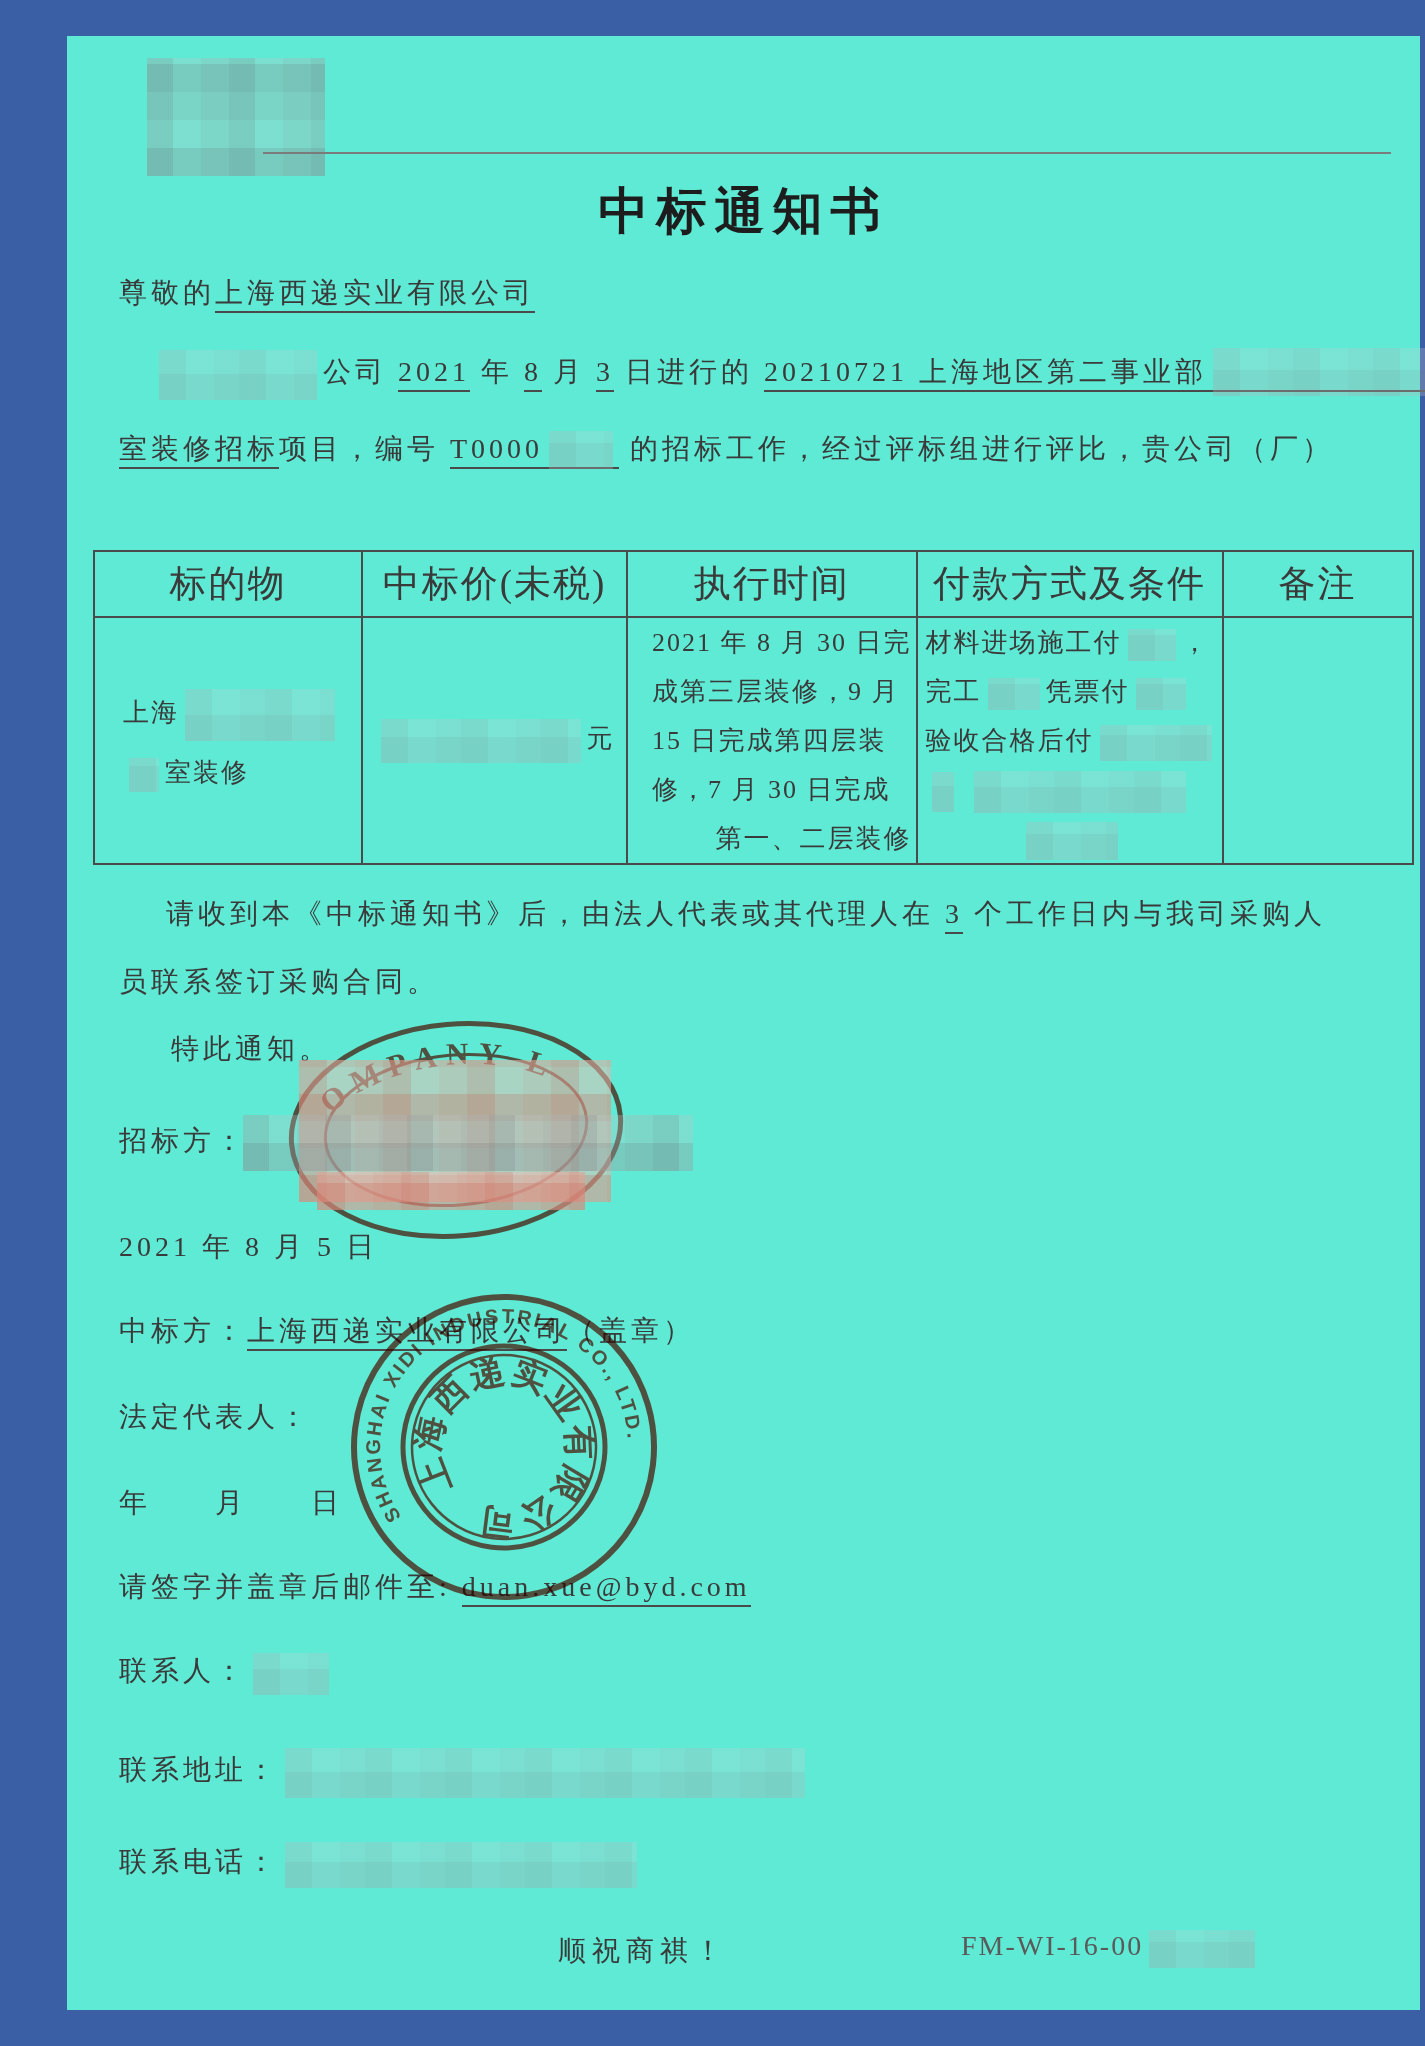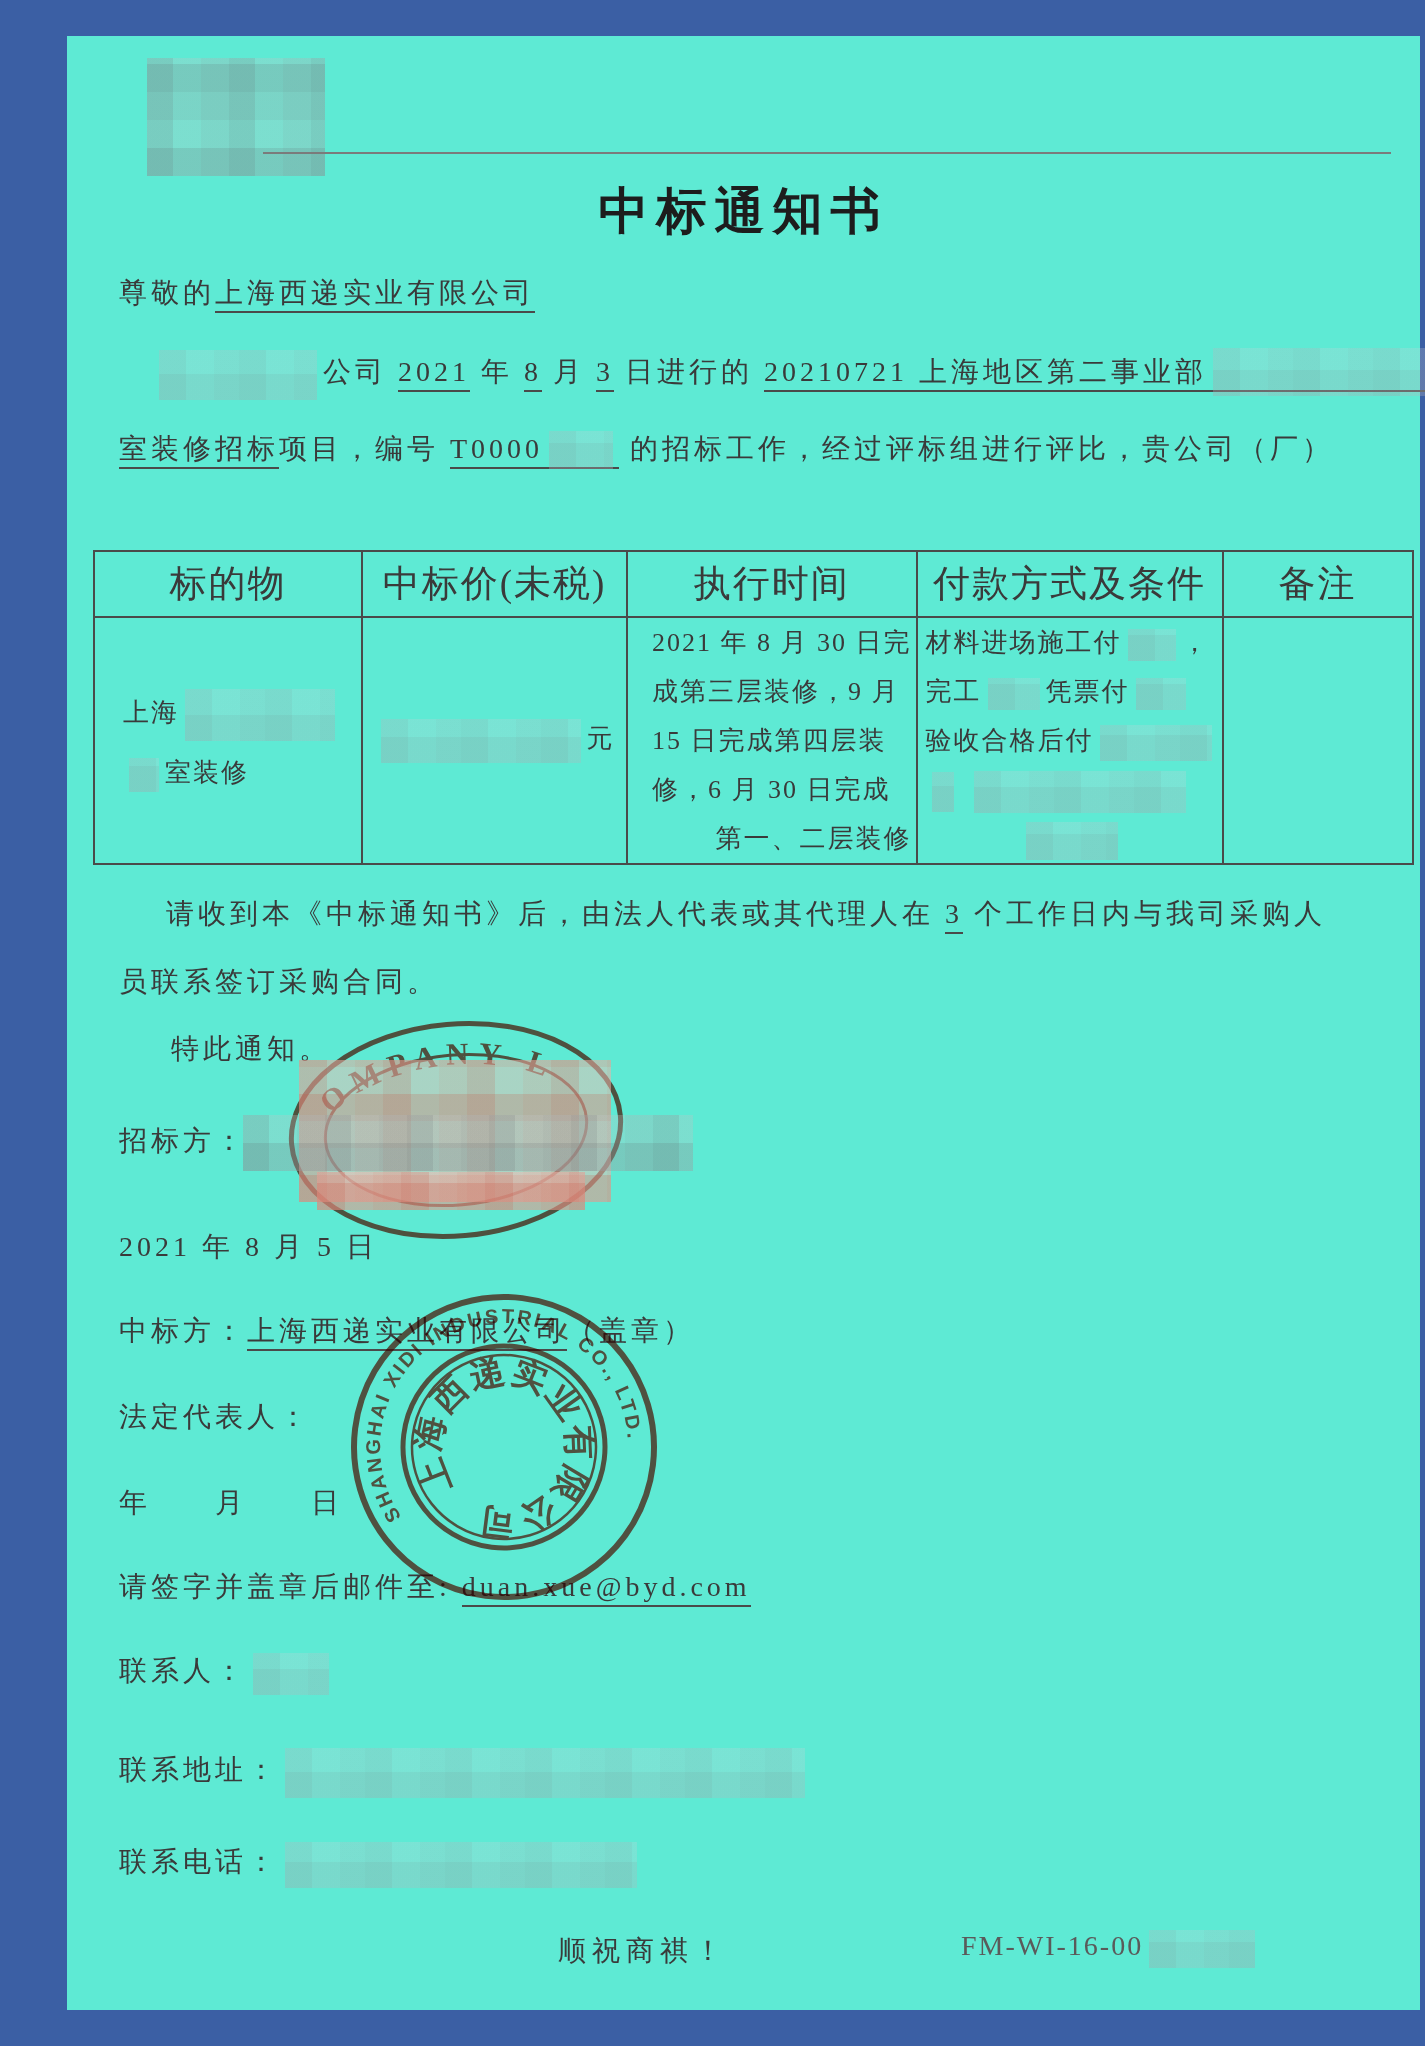--- a/index.html
+++ b/index.html
@@ -88,21 +88,21 @@
             <span class="ipix pix-light" style="width:30px;height:34px;"></span><span>室装修</span>
           </div>
         </td>
         <td style="text-align:center;">
           <span class="ipix pix-light" style="width:200px;height:44px;"></span><span>元</span>
         </td>
         <td class="cell-lines" style="padding-left:24px;">
           <div>2021 年 8 月 30 日完</div>
           <div>成第三层装修，9 月</div>
           <div>15 日完成第四层装</div>
-          <div>修，6 月 30 日完成</div>
+          <div>修，7 月 30 日完成</div>
           <div style="text-align:right;">第一、二层装修</div>
         </td>
         <td class="cell-lines" style="padding-left:8px;">
           <div><span>材料进场施工付</span><span class="ipix pix-light" style="width:48px;height:32px;"></span><span>，</span></div>
           <div><span>完工</span><span class="ipix pix-light" style="width:52px;height:32px;"></span><span>凭票付</span><span class="ipix pix-light" style="width:50px;height:32px;"></span></div>
           <div><span>验收合格后付</span><span class="ipix pix-light" style="width:112px;height:36px;"></span></div>
           <div><span class="ipix pix-light" style="width:22px;height:40px;margin-right:14px;"></span><span class="ipix pix-light" style="width:212px;height:42px;"></span></div>
           <div style="text-align:center;"><span class="ipix pix-light" style="width:92px;height:38px;"></span></div>
         </td>
         <td></td>

